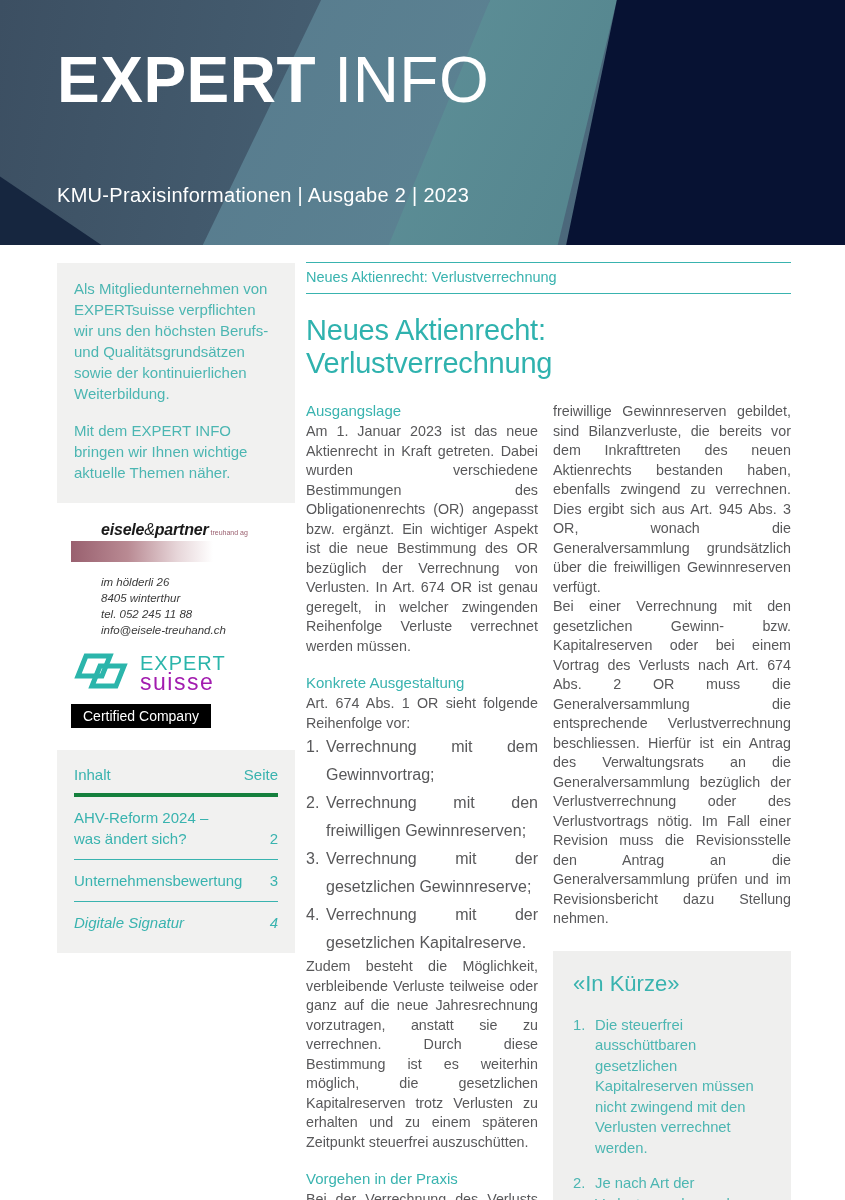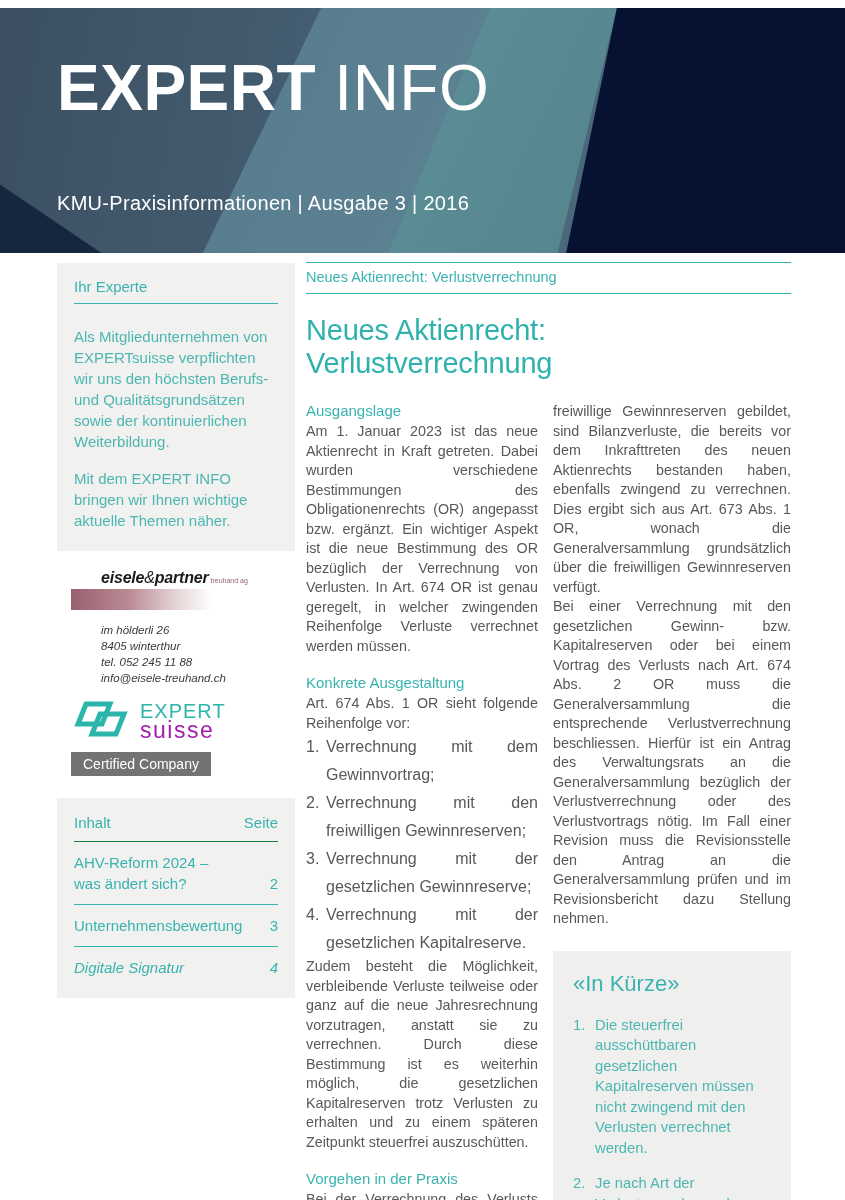--- a/index.html
+++ b/index.html
@@ -3,21 +3,21 @@
 <meta charset="utf-8">
 <style>
   * { margin:0; padding:0; box-sizing:border-box; }
   html,body { background:#ffffff; }
   body {
     width:845px; height:1200px; position:relative; overflow:hidden;
     font-family:"Liberation Sans", sans-serif; color:#58585a;
   }
 
   
-  .header { position:absolute; left:0; top:8px; width:845px; height:245px; overflow:hidden;
+  .header { position:absolute; left:0; top:0; width:845px; height:245px; overflow:hidden;
     background:linear-gradient(100deg,#3c4f62 0%,#4a6679 60%,#507083 100%); }
   .hshape { position:absolute; inset:0; }
   .hshape.facet-a { clip-path:polygon(38% 0,58% 0,50% 100%,24% 100%);
     background:linear-gradient(115deg,#56798c 10%,#5f8896 90%); }
   .hshape.facet-b { clip-path:polygon(58% 0,73% 0,66% 100%,46% 100%);
     background:linear-gradient(115deg,#679aa2 5%,#4f7f88 95%); }
   .hshape.navy { clip-path:polygon(73% 0,100% 0,100% 100%,67% 100%); background:#071233; }
   .hshape.corner { clip-path:polygon(0 72%,12% 100%,0 100%); background:#16263f; }
   .header-title { position:absolute; left:57px; top:48px; color:#ffffff;
     font-size:64px; letter-spacing:.5px; line-height:1; }
@@ -43,26 +43,26 @@
   .firm-bar { width:142px; height:21px; margin-left:14px;
     background:linear-gradient(to right,#99606f 0%,#b98a93 40%,#e7d6d9 75%,#ffffff 100%); }
   .address { margin:12px 0 0 44px; font-style:italic; font-size:11.5px;
     line-height:16px; color:#3a3a3a; }
 
   .cert { margin-top:12px; }
   .cert-row { display:flex; align-items:center; margin-left:13px; }
   .cert-text { margin-left:8px; line-height:1; }
   .cert-top { display:block; color:#2bb5ab; font-size:20px; font-weight:500; letter-spacing:1px; }
   .cert-bottom { display:block; color:#a21caf; font-size:23px; font-weight:400; letter-spacing:1.5px; margin-top:-2px; }
-  .cert-banner { margin:8px 0 0 14px; display:inline-block; background:#737373;
+  .cert-banner { margin:8px 0 0 14px; display:inline-block; background:#000000;
     color:#ffffff; font-size:14px; padding:4px 12px; }
 
   .inhalt-box { margin-top:22px; padding:16px 17px 18px 17px; }
   .inhalt-head { display:flex; justify-content:space-between; color:#39b3af;
-    font-size:15px; padding-bottom:10px; border-bottom:1px solid #15803d; }
+    font-size:15px; padding-bottom:10px; border-bottom:4px solid #15803d; }
   .inhalt-item { display:flex; justify-content:space-between; align-items:flex-end;
     padding:10px 0; border-bottom:1px solid #39b3af; color:#39b3af; font-size:15px; line-height:21px; }
   .inhalt-item:last-child { border-bottom:none; padding-bottom:2px;font-style:italic; }
   .inhalt-item .lbl span { display:block; }
   .inhalt-item .pg { flex:0 0 auto; padding-left:8px; }
 
   
   .main { position:absolute; left:306px; top:262px; width:485px; }
   .rule { border-top:1px solid #39b3af; }
   .kicker { color:#39b3af; font-size:14.5px; padding:6px 0 8px 0; }
@@ -96,27 +96,26 @@
 
 <div class="header">
   <div class="hshape facet-a"></div>
   <div class="hshape facet-b"></div>
   <div class="hshape navy"></div>
   <div class="hshape corner"></div>
   <div class="header-title">
     <span class="bold">EXPERT</span>
     <span class="light">INFO</span>
   </div>
-  <div class="header-sub">KMU-Praxisinformationen | Ausgabe 3 | 2016</div>
+  <div class="header-sub">KMU-Praxisinformationen | Ausgabe 2 | 2023</div>
 </div>
 
 <div class="sidebar">
 
   <div class="graybox expert-box">
-    <h2>Ihr Experte</h2>
     <p>Als Mitgliedunternehmen von EXPERTsuisse verpflichten wir uns den höchsten Berufs- und Qualitätsgrundsätzen sowie der kontinuierlichen Weiterbildung.</p>
     <p>Mit dem EXPERT INFO bringen wir Ihnen wichtige aktuelle Themen näher.</p>
   </div>
 
   <div class="logo-block">
     <div class="firm-line">
       <span class="firm-name">eisele</span><span class="firm-name firm-amp">&amp;</span><span class="firm-name">partner</span><span class="firm-suffix">treuhand ag</span>
     </div>
     <div class="firm-bar"></div>
     <div class="address">
@@ -197,21 +196,21 @@
         <p class="body-text">Zudem besteht die Möglichkeit, verbleibende Verluste teilweise oder ganz auf die neue Jahresrechnung vorzutragen, anstatt sie zu verrechnen. Durch diese Bestimmung ist es weiterhin möglich, die gesetzlichen Kapitalreserven trotz Verlusten zu erhalten und zu einem späteren Zeitpunkt steuerfrei auszuschütten.</p>
       </div>
 
       <div class="section">
         <div class="subhead">Vorgehen in der Praxis</div>
         <p class="body-text">Bei der Verrechnung des Verlusts mit dem Gewinnvortrag und den freiwilligen Gewinnreserven handelt es sich um eine gesetzlich zwingende Vorgabe. Es ist nicht nötig, dass der Verwaltungsrat einen Antrag an die Generalversammlung bezüglich der Verlustverrechnung stellt, da Gesellschafterinnen und Gesellschafter diesbezüglich kein Wahlrecht haben und folglich auch kein Generalversammlungsbeschluss notwendig ist. Bei revisionspflichtigen Unternehmen entfällt die Stellungnahme im Revisionsbericht. Hat eine Gesellschaft in der Vergangenheit</p>
       </div>
     </div>
 
     <div class="col2">
-      <p class="body-text">freiwillige Gewinnreserven gebildet, sind Bilanzverluste, die bereits vor dem Inkrafttreten des neuen Aktienrechts bestanden haben, ebenfalls zwingend zu verrechnen. Dies ergibt sich aus Art. 673 Abs. 1 OR, wonach die Generalversammlung grundsätzlich über die freiwilligen Gewinnreserven verfügt.</p>
+      <p class="body-text">freiwillige Gewinnreserven gebildet, sind Bilanzverluste, die bereits vor dem Inkrafttreten des neuen Aktienrechts bestanden haben, ebenfalls zwingend zu verrechnen. Dies ergibt sich aus Art. 945 Abs. 3 OR, wonach die Generalversammlung grundsätzlich über die freiwilligen Gewinnreserven verfügt.</p>
       <p class="body-text">Bei einer Verrechnung mit den gesetzlichen Gewinn- bzw. Kapitalreserven oder bei einem Vortrag des Verlusts nach Art. 674 Abs. 2 OR muss die Generalversammlung die entsprechende Verlustverrechnung beschliessen. Hierfür ist ein Antrag des Verwaltungsrats an die Generalversammlung bezüglich der Verlustverrechnung oder des Verlustvortrags nötig. Im Fall einer Revision muss die Revisionsstelle den Antrag an die Generalversammlung prüfen und im Revisionsbericht dazu Stellung nehmen.</p>
 
       <div class="kuerze">
         <h3>«In Kürze»</h3>
         <ol class="kseq">
           <li>Die steuerfrei ausschüttbaren gesetzlichen Kapitalreserven müssen nicht zwingend mit den Verlusten verrechnet werden.</li>
           <li>Je nach Art der Verlustverrechnung kann es nötig sein, die Verrechnung von der Generalversammlung genehmigen und von der Revisionsstelle prüfen zu lassen.</li>
 
         </ol>
       </div>

